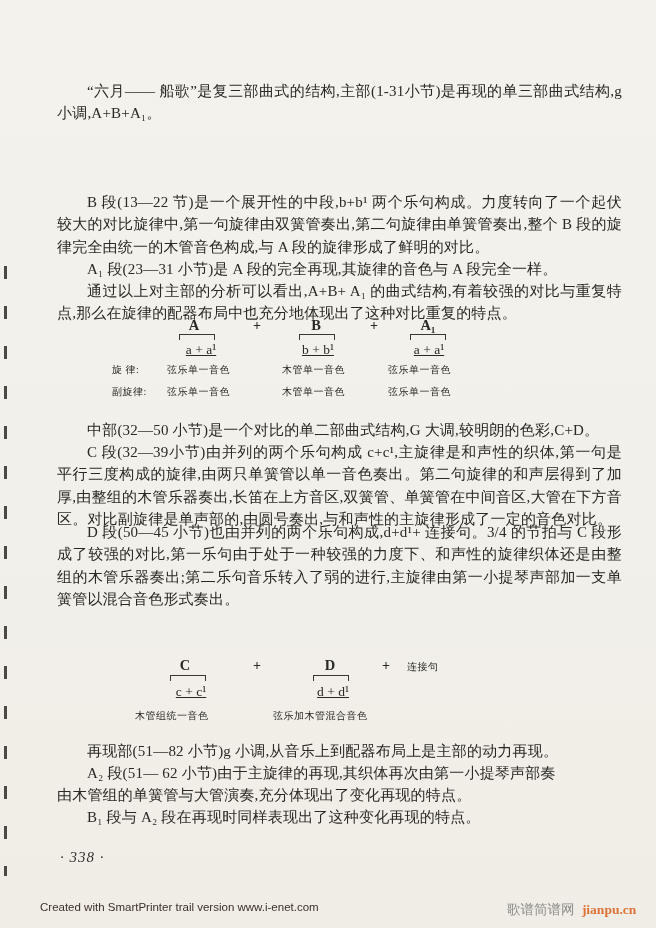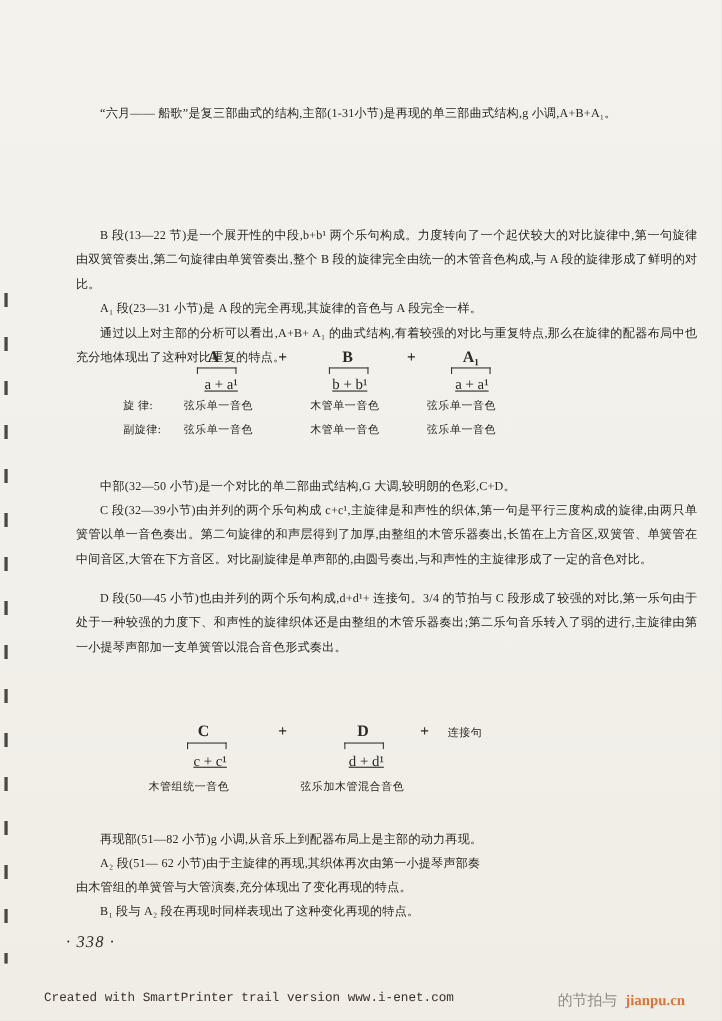--- a/index.html
+++ b/index.html
@@ -13,22 +13,22 @@
     color:#2b2825;
   }
   
   .binding-dashes{
     position:absolute;left:4px;top:266px;width:3px;height:610px;
     background:repeating-linear-gradient(to bottom,#2e2b28 0 13px,transparent 13px 40px);
     opacity:.85;
   }
   
   .para{
-    position:absolute;left:57px;width:565px;margin:12px;
-    font-size:11px;line-height:22.3px;
+    position:absolute;left:57px;width:565px;margin:0;
+    font-size:15px;line-height:22.3px;
     text-align:justify;text-indent:2em;
     letter-spacing:.2px;
   }
   .no-indent{text-indent:0;}
   
   .diagram{position:absolute;left:57px;width:565px;height:84px;}
   .dg-letter{
     position:absolute;top:0;transform:translateX(-50%);
     font-weight:700;font-size:14.5px;line-height:15px;white-space:nowrap;
   }
@@ -45,21 +45,21 @@
     position:absolute;font-size:10px;line-height:15px;white-space:nowrap;
     letter-spacing:.5px;
   }
   
   .page-number{
     position:absolute;left:60px;top:849px;
     font-style:italic;font-size:15px;letter-spacing:1px;color:#34312d;
   }
   .watermark{
     position:absolute;left:40px;top:901px;
-    font-family:Liberation Mono, monospace;
+    font-family:Liberation Sans, sans-serif;
     font-size:11.5px;color:#3e302b;white-space:nowrap;
   }
   .site-credit{
     position:absolute;left:507px;top:901px;
     font-size:13.5px;white-space:nowrap;
   }
   .site-name{color:#8d8b87;}
   .site-domain{color:#dd7338;font-weight:700;padding-left:4px;}
 </style>
 </head>
@@ -124,17 +124,17 @@
   <p class="para" style="top:740px">再现部(51—82 小节)g 小调,从音乐上到配器布局上是主部的动力再现。</p>
   <p class="para" style="top:762px">A₂ 段(51— 62 小节)由于主旋律的再现,其织体再次由第一小提琴声部奏</p>
   <p class="para no-indent" style="top:784px">由木管组的单簧管与大管演奏,充分体现出了变化再现的特点。</p>
   <p class="para" style="top:806px">B₁ 段与 A₂ 段在再现时同样表现出了这种变化再现的特点。</p>
 
   <div class="page-number">· 338 ·</div>
 
   <div class="watermark">Created with SmartPrinter trail version www.i-enet.com</div>
 
   <div class="site-credit">
-    <span class="site-name">的节拍与</span>
+    <span class="site-name">歌谱简谱网</span>
     <span class="site-domain">jianpu.cn</span>
   </div>
 
 </div>
 
 </body></html>

